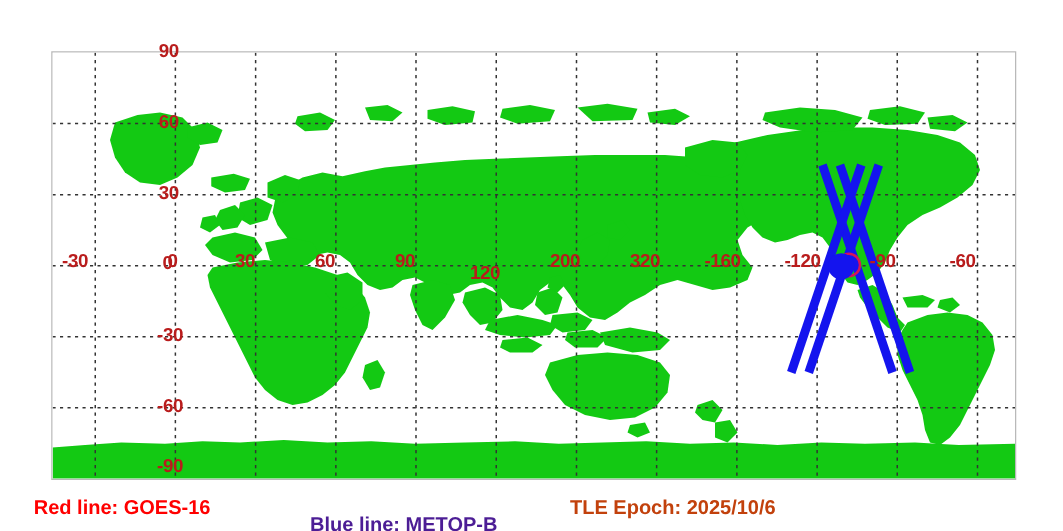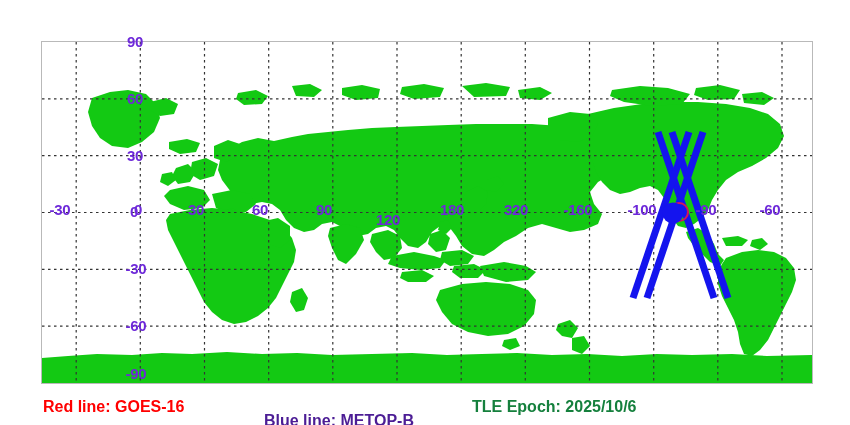--- a/index.html
+++ b/index.html
@@ -42,21 +42,21 @@
     height: 341px;
   }
   .map-canvas svg { display: block; }
 
   
   .tick-label {
     position: absolute;
     font-family: "Liberation Sans", sans-serif;
     font-size: 15px;
     font-weight: bold;
-    color: #6d28d9;
+    color: #b91c1c;
     white-space: nowrap;
     line-height: 15px;
     letter-spacing: -0.3px;
   }
   .lat-label { transform: translate(-50%, -50%); }
   .lon-label { transform: translate(-50%, -50%); }
 
   
   .sat-marker {
     position: absolute;
@@ -70,36 +70,36 @@
     box-sizing: border-box;
   }
   .marker-metop {
     width: 21px; height: 21px;
     background: #1414ee;
   }
 
   
   .legend {
     position: absolute;
-    left: 16px;
+    left: 0;
     top: 392px;
     width: 706px;
     height: 33px;
   }
   .legend-item {
     position: absolute;
     font-family: "Liberation Sans", sans-serif;
     font-size: 16px;
     font-weight: bold;
     white-space: nowrap;
     line-height: 20px;
   }
   .legend-red   { left: 27px;  top: 5px; color: #ff0000; }
   .legend-blue  { left: 248px; top: 5px; color: #4c1d95; margin-top: 14px; }
-  .legend-epoch { left: 456px; top: 5px; color: #15803d; }
+  .legend-epoch { left: 456px; top: 5px; color: #c2410c; }
 </style>
 </head>
 <body>
 
 <div id="app">
 
   <div class="map-frame">
     <div class="map-canvas">
       <svg width="770" height="341" viewBox="0 0 770 341" xmlns="http://www.w3.org/2000/svg">
         <defs>
@@ -257,24 +257,24 @@
   <div class="tick-label lat-label" style="left:136px; top:268px;">-30</div>
   <div class="tick-label lat-label" style="left:136px; top:325px;">-60</div>
   <div class="tick-label lat-label" style="left:136px; top:373px;">-90</div>
 
   <div class="tick-label lon-label" style="left:60px;  top:209px;">-30</div>
   <div class="tick-label lon-label" style="left:138px; top:209px;">0</div>
   <div class="tick-label lon-label" style="left:196px; top:209px;">30</div>
   <div class="tick-label lon-label" style="left:260px; top:209px;">60</div>
   <div class="tick-label lon-label" style="left:324px; top:209px;">90</div>
   <div class="tick-label lon-label" style="left:388px; top:209px;margin-top:10px;">120</div>
-  <div class="tick-label lon-label" style="left:452px; top:209px;">180</div>
+  <div class="tick-label lon-label" style="left:452px; top:209px;">200</div>
   <div class="tick-label lon-label" style="left:516px; top:209px;">320</div>
   <div class="tick-label lon-label" style="left:578px; top:209px;">-160</div>
-  <div class="tick-label lon-label" style="left:642px; top:209px;">-100</div>
+  <div class="tick-label lon-label" style="left:642px; top:209px;">-120</div>
   <div class="tick-label lon-label" style="left:706px; top:209px;">-90</div>
   <div class="tick-label lon-label" style="left:770px; top:209px;">-60</div>
 
   <div class="legend">
     <div class="legend-item legend-red">Red line: GOES-16</div>
     <div class="legend-item legend-blue">Blue line: METOP-B</div>
     <div class="legend-item legend-epoch">TLE Epoch: 2025/10/6</div>
   </div>
 
 </div>

